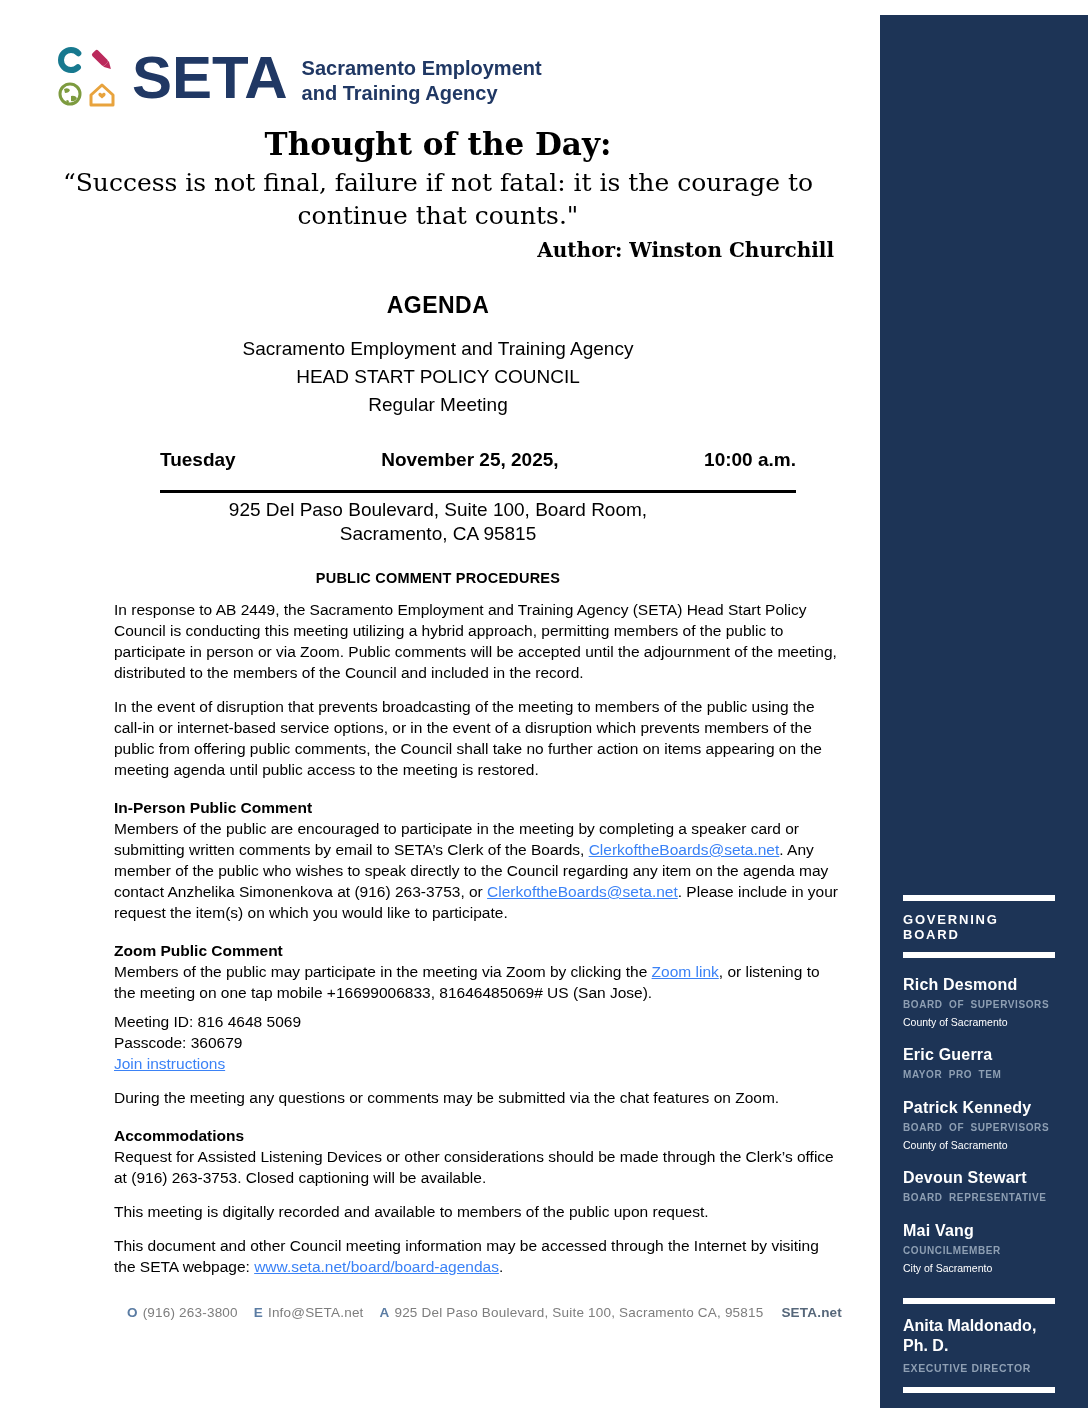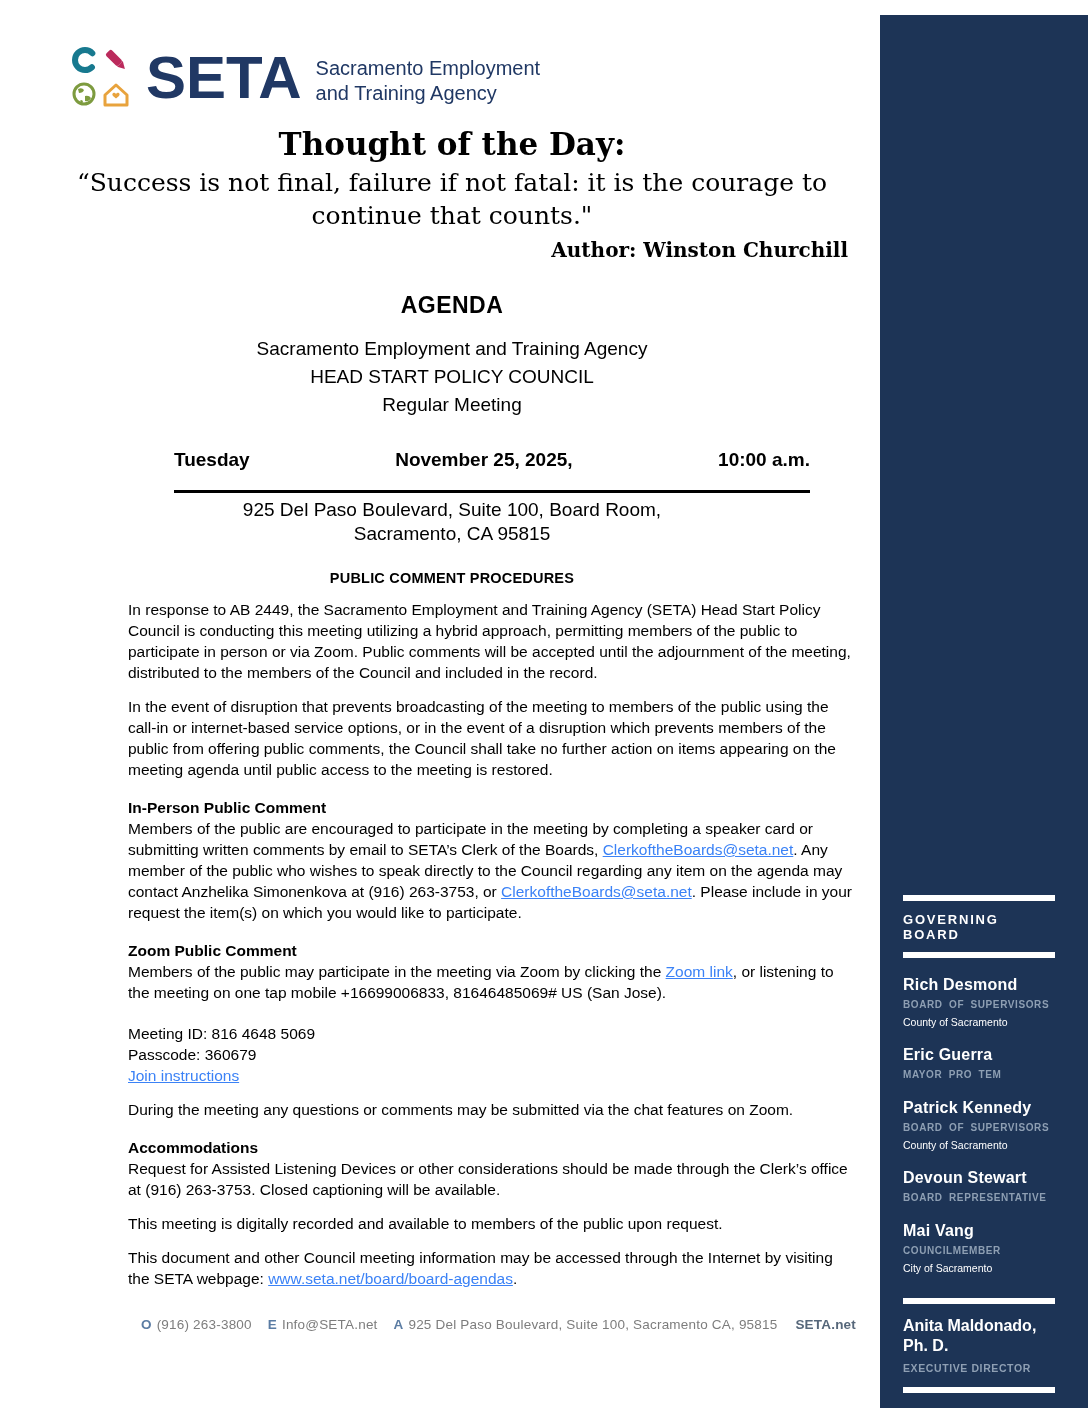--- a/index.html
+++ b/index.html
@@ -1,27 +1,27 @@
 <!DOCTYPE html>
 <html><head>
 <meta charset="utf-8">
 <style>
   html,body { margin:0; padding:0; background:#fff; }
   .page { position:relative; width:1088px; height:1408px; background:#ffffff; overflow:hidden;
           font-family:"Liberation Sans", sans-serif; color:#000; }
 
   
-  .content { position:absolute; top:0; left:16px; width:872px; }
+  .content { position:absolute; top:0; left:2px; width:872px; }
   .col { margin-left:112px; margin-right:32px; }
 
   
   .logo-row { display:flex; align-items:center; margin:46px 0 0 54px; }
   .logo-icons { width:62px; height:64px; margin-right:14px; flex:0 0 auto; }
   .logo-seta { font-size:60px; font-weight:bold; color:#203864; line-height:0.9; letter-spacing:0px; }
-  .logo-tagline { margin-left:14px; font-size:20px; font-weight:normal; color:#203864; line-height:25px; padding-top:6px; }
+  .logo-tagline { margin-left:14px; font-size:20px; font-weight:bold; color:#203864; line-height:25px; padding-top:6px; }
 
   
   .script { font-family:"DejaVu Serif", serif; }
   .thought-heading { font-size:31px; font-weight:bold; text-align:center; margin-top:16px; }
   .quote { font-size:25px; text-align:center; line-height:33px; margin-top:4px; }
   .author { font-size:20px; font-weight:bold; text-align:right; margin-right:8px; margin-top:6px; }
 
   
   .agenda-title { font-size:23px; font-weight:bold; text-align:center; margin-top:30px; letter-spacing:0.5px; }
   .agenda-sub { font-size:19px; font-weight:normal; text-align:center; line-height:28px; margin-top:16px; }
@@ -30,21 +30,21 @@
   .addr { font-size:19px; text-align:center; line-height:24px; margin-top:5px; }
 
   .pcp-heading { font-size:14.5px; font-weight:bold; text-align:center; margin-top:24px; letter-spacing:0.2px; }
 
   
   .body p { font-size:15.5px; line-height:21px; margin:13px 0 0 0; }
   .body p.tight { margin-top:0; }
   .para-head { font-size:15.5px; line-height:21px; font-weight:bold; margin-top:17px; }
   a.doclink { color:#3b82f6; text-decoration:underline; cursor:pointer; }
   .line { font-size:15.5px; line-height:21px; }
-  .gap-top { margin-top:20px; }
+  .gap-top { margin-top:8px; }
 
   
   .footer { margin-top:28px; text-align:right; font-size:13.5px; color:#7d7d7d; letter-spacing:0.2px; white-space:nowrap; }
   .f-label { font-weight:bold; color:#5b7ca3; margin-left:12px; margin-right:5px; }
   .f-label:first-child { margin-left:0; }
   .f-site { font-weight:bold; color:#56677a; margin-left:14px; }
 
   
   .sidebar { position:absolute; left:880px; top:15px; width:208px; height:1393px; background:#1d3456; color:#fff; }
   .board { position:absolute; top:880px; left:23px; width:160px; }

